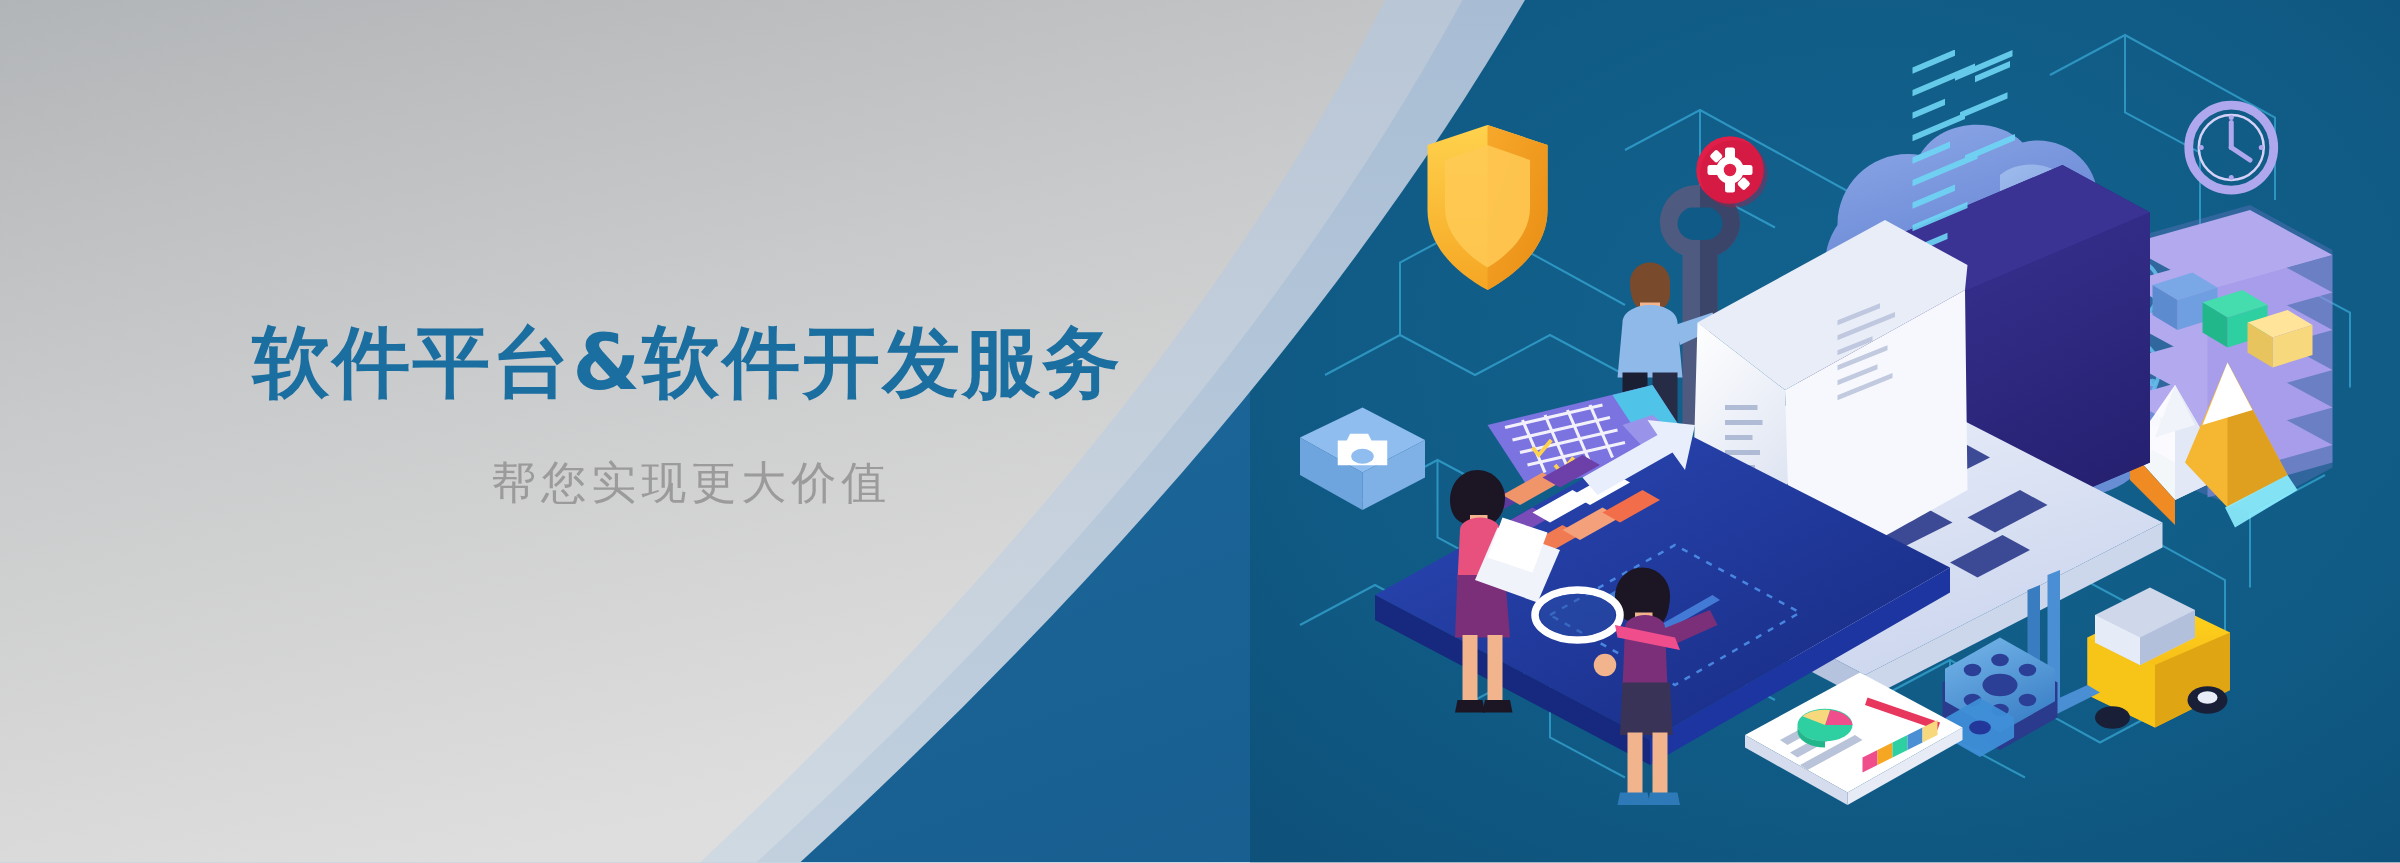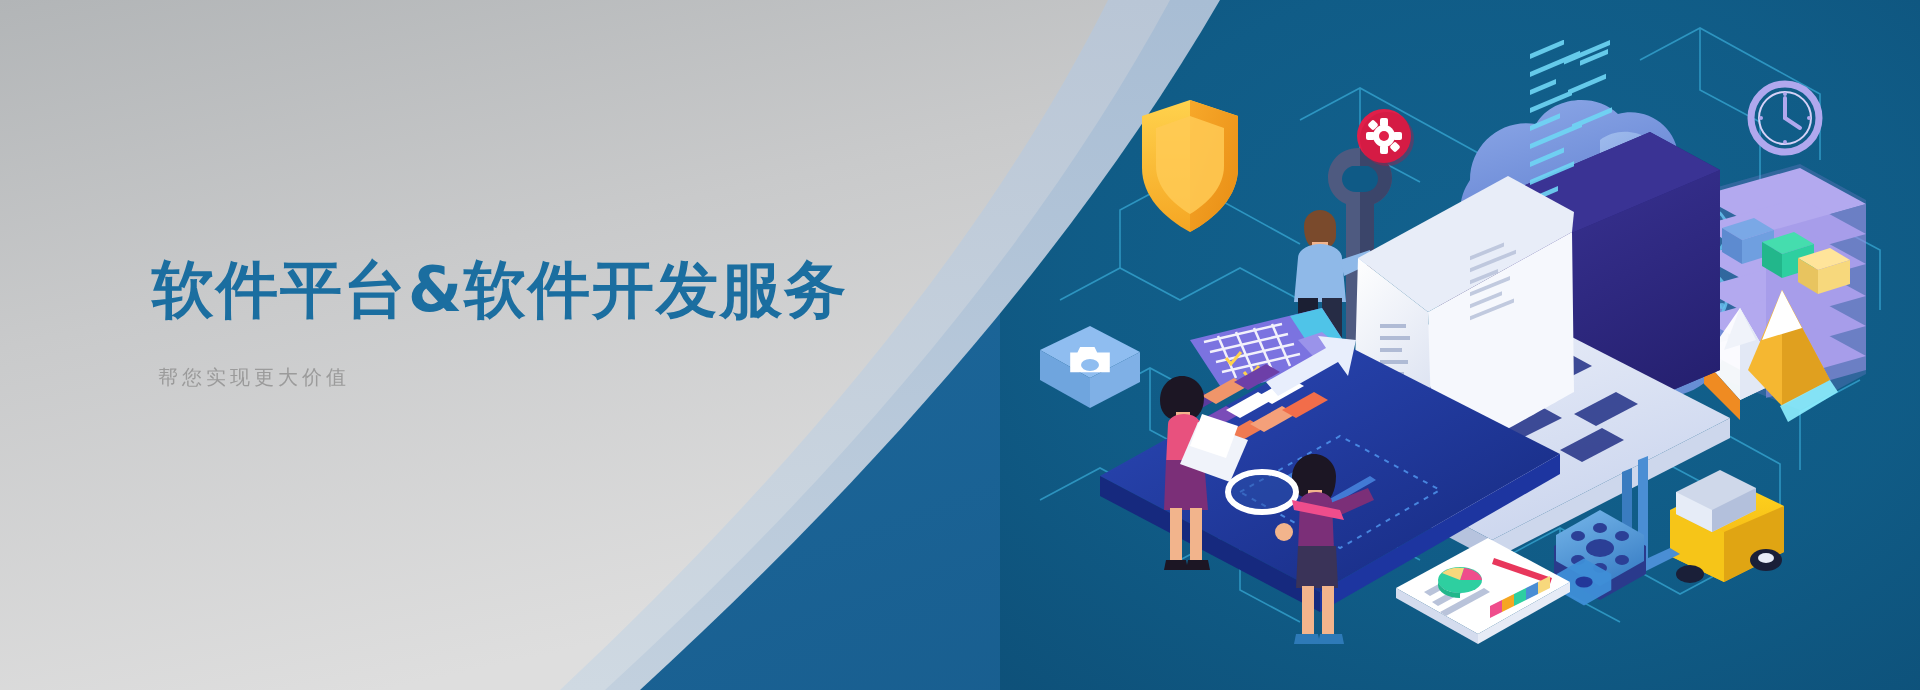--- a/index.html
+++ b/index.html
@@ -11,37 +11,38 @@
     height:690px;
     overflow:hidden;
   }
 
   
   .bg-svg{position:absolute;inset:0;width:1920px;height:690px;display:block;}
 
   
   .text-block{
     position:absolute;
-    left:152px;
+    left:140px;
     top:255px;
     width:820px;
     z-index:40;
+    text-align:center;
   }
   .title{
     font-size:62px;
     line-height:1.12;
     font-weight:700;
     color:#1b6ea0;
     letter-spacing:2px;
     margin:0;
     white-space:nowrap;
   }
   .subtitle{
     margin:40px 0 0 6px;
-    font-size:20px;
+    font-size:36px;
     line-height:1.3;
     font-weight:400;
     color:#9b9b9b;
     letter-spacing:4px;
   }
 
   
   .illus{
     position:absolute;
     left:1040px;

